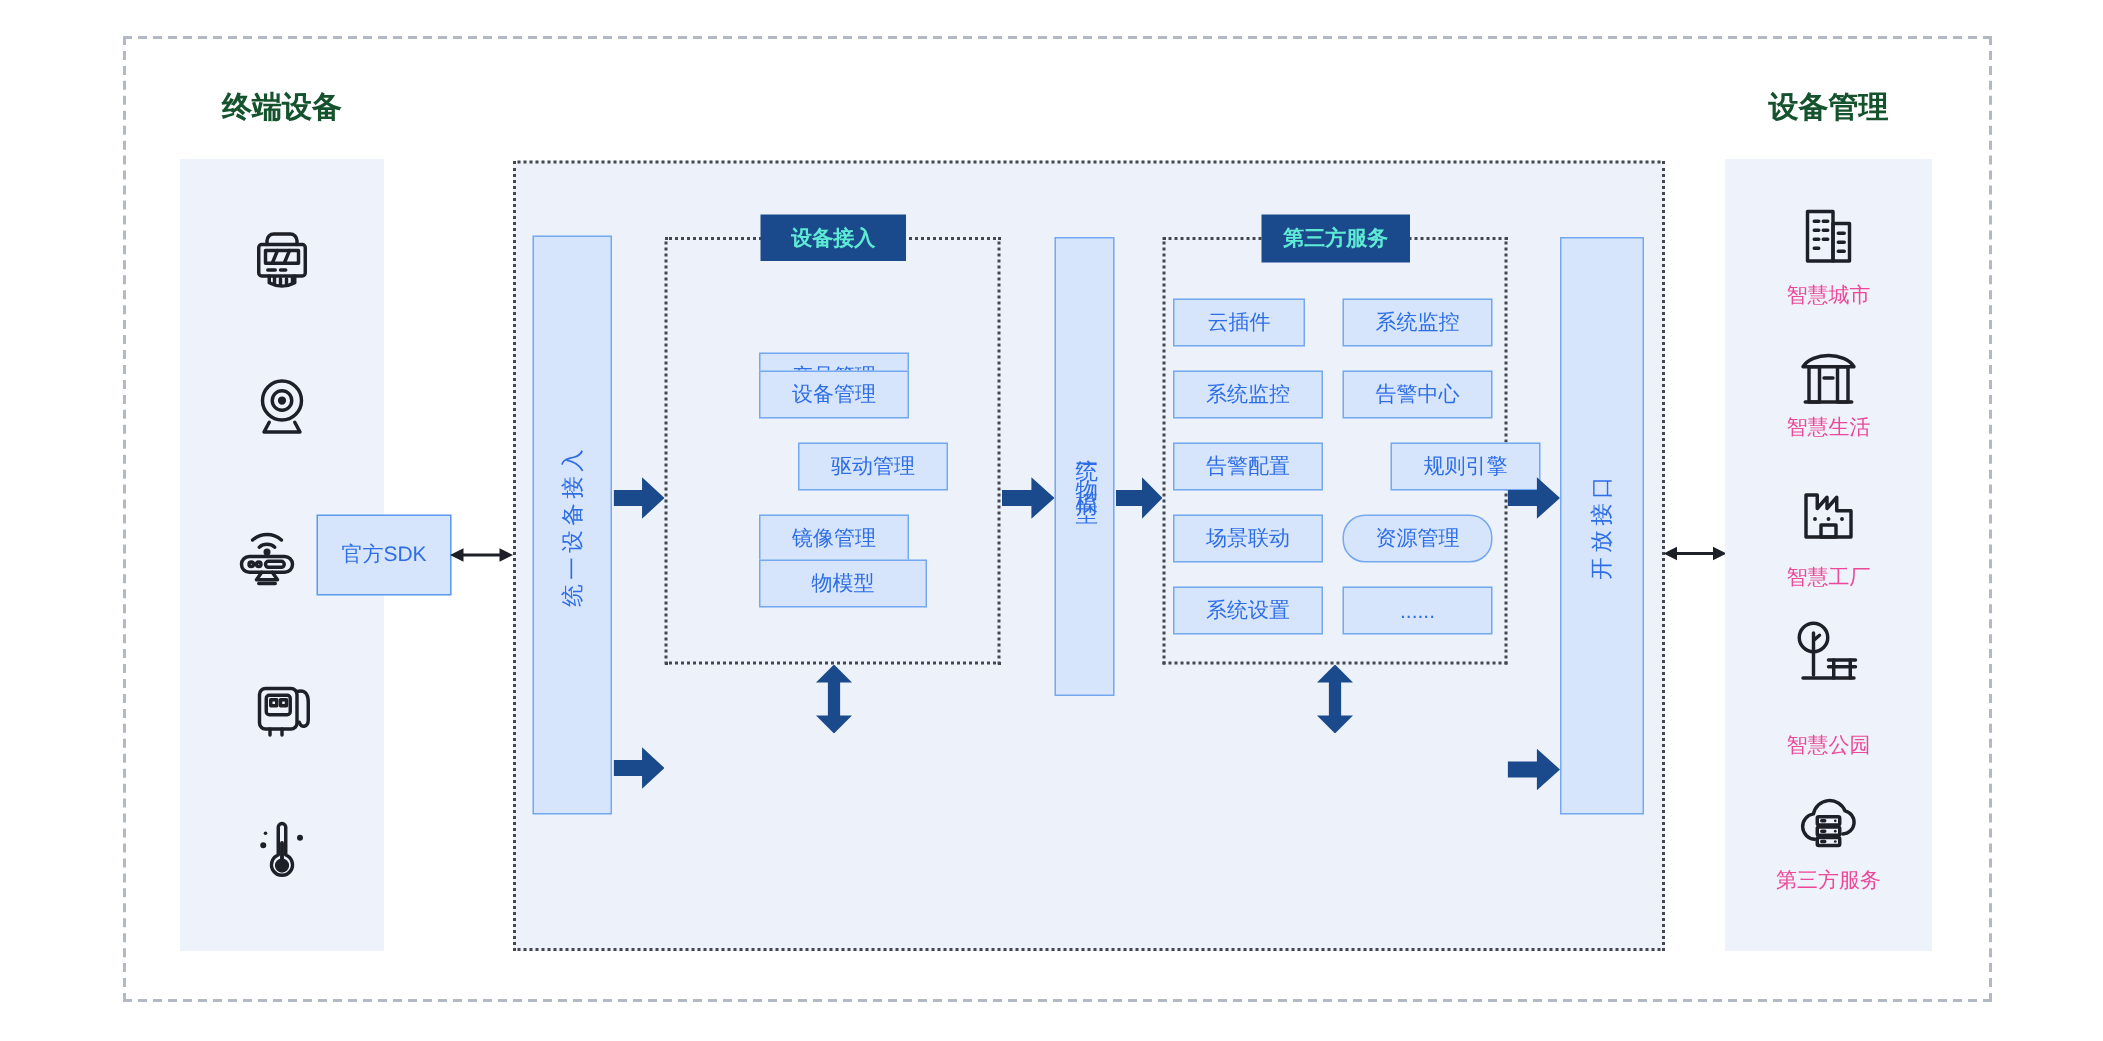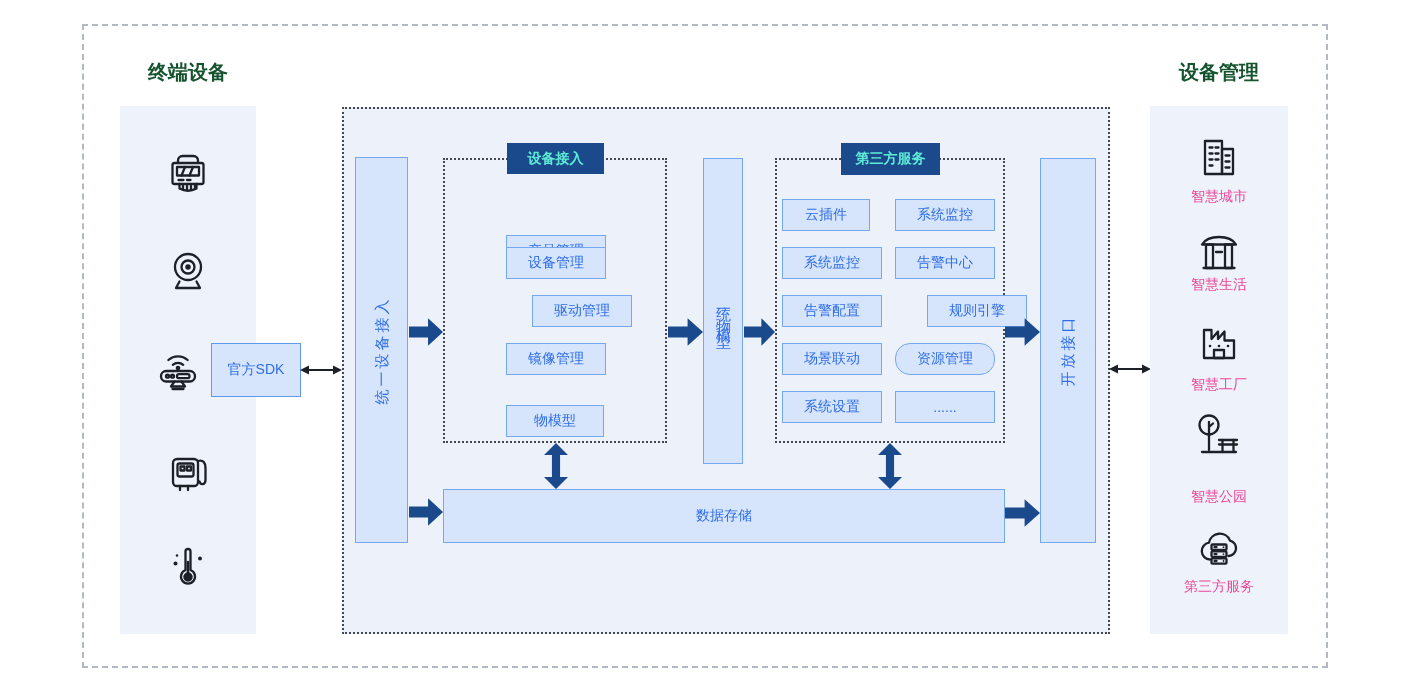--- a/index.html
+++ b/index.html
@@ -116,21 +116,21 @@
   <div class="abs vbar" style="left:355px;top:157px;width:53px;height:386px;">
     <span class="rot">统一设备接入</span>
   </div>
 
   <div class="abs modbox" style="left:443px;top:158px;width:224px;height:285px;"></div>
   <div class="abs modtitle" style="left:507px;top:143px;width:97px;height:31px;">设备接入</div>
   <div class="abs item" style="left:506px;top:199px;width:100px;height:32px;margin-top:36px;">产品管理</div>
   <div class="abs item" style="left:506px;top:247px;width:100px;height:32px;">设备管理</div>
   <div class="abs item" style="left:532px;top:295px;width:100px;height:32px;">驱动管理</div>
   <div class="abs item" style="left:506px;top:343px;width:100px;height:32px;">镜像管理</div>
-  <div class="abs item" style="left:506px;top:405px;width:98px;height:32px;">物模型</div>
+  <div class="abs item" style="left:506px;top:373px;width:112px;height:32px;">物模型</div>
 
   <div class="abs vbar" style="left:703px;top:158px;width:40px;height:306px;">
     <span class="upright">统一物模型</span>
   </div>
 
   <div class="abs modbox" style="left:775px;top:158px;width:230px;height:285px;"></div>
   <div class="abs modtitle" style="left:841px;top:143px;width:99px;height:32px;">第三方服务</div>
   <div class="abs item" style="left:782px;top:199px;width:88px;height:32px;">云插件</div>
   <div class="abs item" style="left:782px;top:247px;width:100px;height:32px;">系统监控</div>
   <div class="abs item" style="left:782px;top:295px;width:100px;height:32px;">告警配置</div>
@@ -139,21 +139,20 @@
   <div class="abs item" style="left:895px;top:199px;width:100px;height:32px;">系统监控</div>
   <div class="abs item" style="left:895px;top:247px;width:100px;height:32px;">告警中心</div>
   <div class="abs item" style="left:895px;top:295px;width:100px;height:32px;margin-left:32px;">规则引擎</div>
   <div class="abs item" style="left:895px;top:343px;width:100px;height:32px;border-radius:15px;">资源管理</div>
   <div class="abs item" style="left:895px;top:391px;width:100px;height:32px;">......</div>
 
   <div class="abs vbar" style="left:1040px;top:158px;width:56px;height:385px;">
     <span class="rot">开放接口</span>
   </div>
 
-  <div class="abs hbar" style="left:443px;top:489px;width:562px;height:54px;">数据存储</div>
 
   <div class="abs barrow" style="left:409px;top:317px;width:34px;height:30px;"></div>
   <div class="abs barrow" style="left:409px;top:497px;width:34px;height:30px;"></div>
   <div class="abs barrow" style="left:668px;top:317px;width:35px;height:30px;"></div>
   <div class="abs barrow" style="left:744px;top:317px;width:31px;height:30px;"></div>
   <div class="abs barrow" style="left:1005px;top:317px;width:35px;height:30px;"></div>
   <div class="abs barrow" style="left:1005px;top:498px;width:35px;height:30px;"></div>
   <div class="abs vdbl" style="left:544px;top:443px;width:24px;height:46px;"></div>
   <div class="abs vdbl" style="left:878px;top:443px;width:24px;height:46px;"></div>
 

